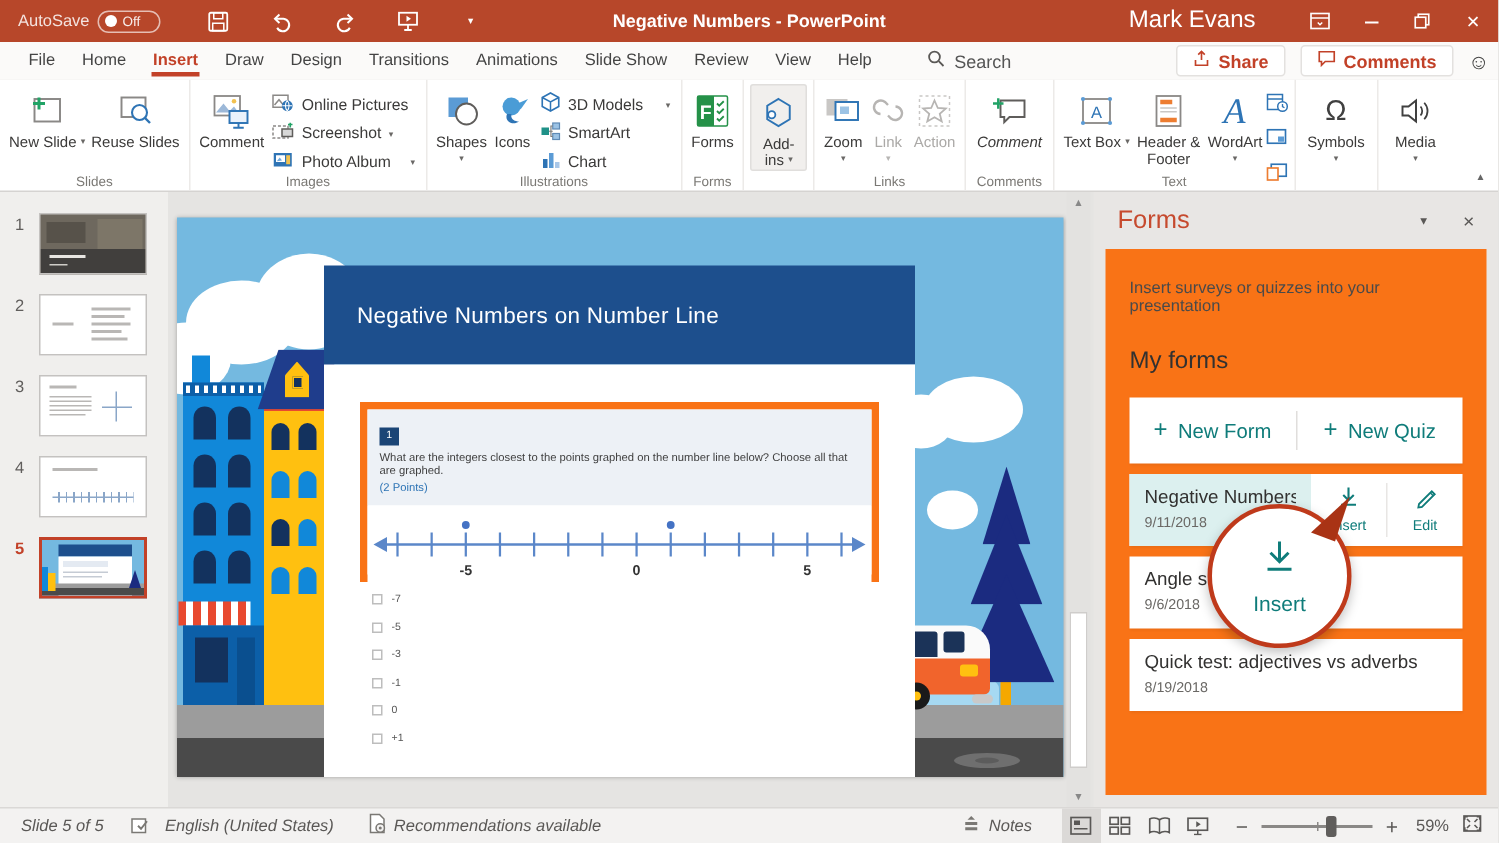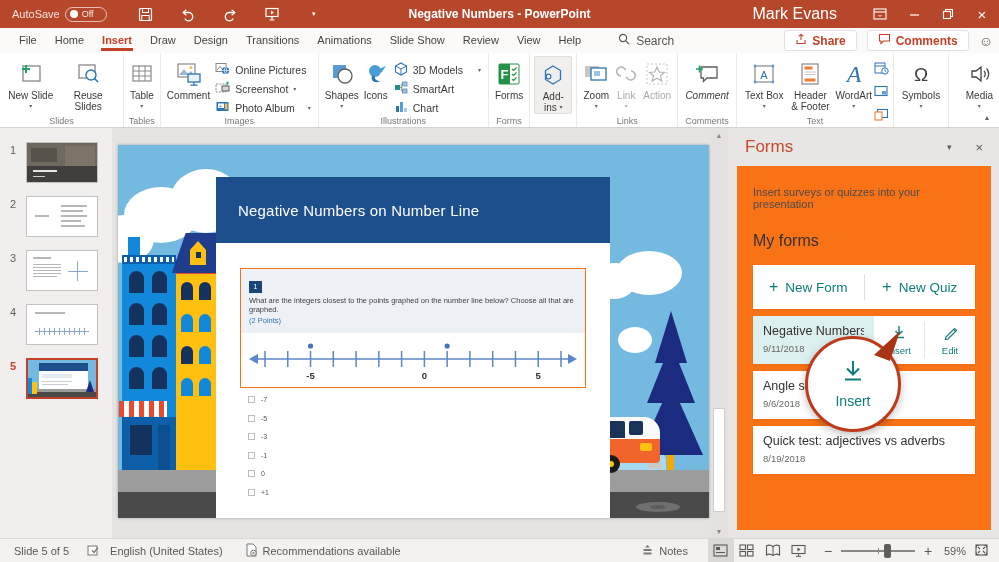--- a/index.html
+++ b/index.html
@@ -55,21 +55,21 @@
   
   .slide { position:absolute; left:118px; top:145px; width:591px; height:373px; background:#74B9E0; overflow:hidden; box-shadow:0 0 3px rgba(0,0,0,.3); z-index:10; }
   .cloud { position:absolute; background:#fff; border-radius:50%; }
   .swalk { position:absolute; left:0; top:325px; width:100%; height:22px; background:#9C9C9C; z-index:2; }
   .road { position:absolute; left:0; top:347px; width:100%; height:26px; background:#4A4A4A; z-index:2; }
   .manhole { position:absolute; left:518px; top:357px; width:44px; height:10px; border-radius:50%; background:#6F6F6F; z-index:3; }
   .manhole::after { content:""; position:absolute; left:14px; top:3px; width:16px; height:4px; border-radius:50%; background:#5C5C5C; }
   .band { position:absolute; left:98px; top:32px; width:394px; height:66px; background:#1D4F8D; z-index:5; display:flex; align-items:center; }
   .band .stitle { color:#fff; font-size:15px; font-weight:300; margin-left:22px; letter-spacing:.2px; }
   .panel { position:absolute; left:98px; top:98px; width:394px; bottom:0; background:#fff; z-index:5; }
-  .qcard { position:absolute; left:24px; top:25px; width:346px; height:120px; border:1px solid #f97316; }
+  .qcard { position:absolute; left:24px; top:25px; width:346px; height:120px; border:5px solid #f97316; }
   .qtop { height:64px; background:#EDF1F6; padding:6px 8px; }
   .qbadge { display:inline-block; min-width:13px; height:12px; background:#1B4576; color:#fff; font-size:7px; text-align:center; line-height:12px; padding:0 2px; }
   .qtext { font-size:7.5px; color:#404040; line-height:9px; margin-top:3px; }
   .qpoints { font-size:7.5px; color:#2E74B5; margin-top:2px; }
   .qbottom { height:54px; background:#fff; display:flex; align-items:center; justify-content:center; }
   .choices { position:absolute; left:32px; top:153px; }
   .choice { display:flex; align-items:center; margin-bottom:11.5px; }
   .cbox { width:7px; height:7px; border:1px solid #BDBDBD; background:#fff; }
   .clabel { font-size:7px; color:#555; margin-left:6px; }
   .bld { position:absolute; z-index:3; }
@@ -98,21 +98,21 @@
   .fdate { font-size:9.5px; color:#6A6865; margin-top:5px; }
   .factions { display:flex; }
   .fact { width:50px; display:flex; flex-direction:column; align-items:center; justify-content:center; gap:3px; font-size:9.5px; color:#0F7C7A; }
   .factdiv { width:1px; background:#E8E6E4; margin:6px 0; }
   .callout { position:absolute; left:76px; top:208px; width:96px; height:96px; border-radius:50%; background:#fff; border:3px solid #BF3A1B; box-shadow:0 3px 8px rgba(0,0,0,.25); display:flex; flex-direction:column; align-items:center; justify-content:center; gap:6px; z-index:5; }
   .callout .cl-label { color:#0F7C7A; font-size:14px; }
   .cflag { position:absolute; right:-6px; top:-10px; }
 
   
   .sbar { position:absolute; left:0; right:0; bottom:0; height:24px; background:#F3F2F1; border-top:1px solid #DAD8D6; display:flex; align-items:center; font-size:11px; color:#5A5856; z-index:60; }
-  .sb-item { display:flex; align-items:center; gap:5px; }
+  .sb-item { display:flex; align-items:center; gap:5px;font-style:italic; }
   .sb-right { margin-left:auto; display:flex; align-items:center; }
   .vbtn { width:26px; height:23px; display:flex; align-items:center; justify-content:center; }
   .vbtn.active { background:#DBD9D7; }
   .ztrack { width:74px; height:2px; background:#8A8886; position:relative; margin:0 7px; }
   .znotch { position:absolute; left:50%; top:-2px; width:1px; height:6px; background:#8A8886; }
   .zthumb { position:absolute; left:58%; top:-6px; width:7px; height:14px; background:#605E5C; border-radius:2px; }
   .zpm { font-size:14px; color:#5A5856; width:12px; text-align:center; }
 </style>
 </head>
 <body>
@@ -242,32 +242,20 @@
               <rect x="4" y="4" width="16" height="13" fill="#fff" stroke="#8A8886" stroke-width="1.3"></rect>
               <circle cx="16" cy="14" r="5" fill="#fff" stroke="#2E74B5" stroke-width="1.4"></circle>
               <line x1="19.5" y1="17.5" x2="23" y2="21" stroke="#2E74B5" stroke-width="1.6"></line>
             </svg>
         </span>
         <span class="lab">Reuse Slides</span>
       </div>
       <div class="rg-label">Slides</div>
     </div>
 
-    <div class="rg">
-      <div class="rbL">
-        <span class="ric">
-          <svg width="24" height="24" viewBox="0 0 24 24">
-              <rect x="3" y="4" width="18" height="15" fill="#fff" stroke="#8A8886" stroke-width="1.2"></rect>
-              <path d="M3 9 H21 M3 14 H21 M9 4 V19 M15 4 V19" stroke="#8A8886" stroke-width="1"></path>
-            </svg>
-        </span>
-        <span class="lab"><span>Table</span><br><span class="caret">▾</span></span>
-      </div>
-      <div class="rg-label">Tables</div>
-    </div>
 
     <div class="rg">
       <div class="rbL">
         <span class="ric">
           <svg width="28" height="26" viewBox="0 0 28 26">
               <rect x="3" y="3" width="17" height="13" fill="#fff" stroke="#8A8886" stroke-width="1.2"></rect>
               <path d="M4 14 L9 8 L13 13 L16 10 L19 14 Z" fill="#9CB8D8"></path>
               <circle cx="16" cy="6.5" r="1.5" fill="#F2C14E"></circle>
               <rect x="13" y="13" width="12" height="8" fill="#EAF2FB" stroke="#2E74B5" stroke-width="1.3"></rect>
               <path d="M19 21 V24 M15.5 24.2 H22.5" stroke="#2E74B5" stroke-width="1.3"></path>
@@ -502,21 +490,21 @@
     </div>
 
     <div class="rg">
       <div class="rbL" style="width:46px;">
         <span class="ric" style="font-size:19px;color:#404040;">Ω</span>
         <span class="lab"><span>Symbols</span><br><span class="caret">▾</span></span>
       </div>
     </div>
 
     <div class="rg" style="border-right:none;">
-      <div class="rbL" style="width:42px;align-items:flex-end;">
+      <div class="rbL" style="width:42px;">
         <span class="ric">
           <svg width="24" height="22" viewBox="0 0 24 22">
               <path d="M3 8 H7 L12 4 V18 L7 14 H3 Z" fill="none" stroke="#404040" stroke-width="1.3"></path>
               <path d="M15 8 A4.5 4.5 0 0 1 15 14 M17.5 5.5 A8 8 0 0 1 17.5 16.5" fill="none" stroke="#404040" stroke-width="1.2"></path>
             </svg>
         </span>
         <span class="lab"><span>Media</span><br><span class="caret">▾</span></span>
       </div>
     </div>
 

